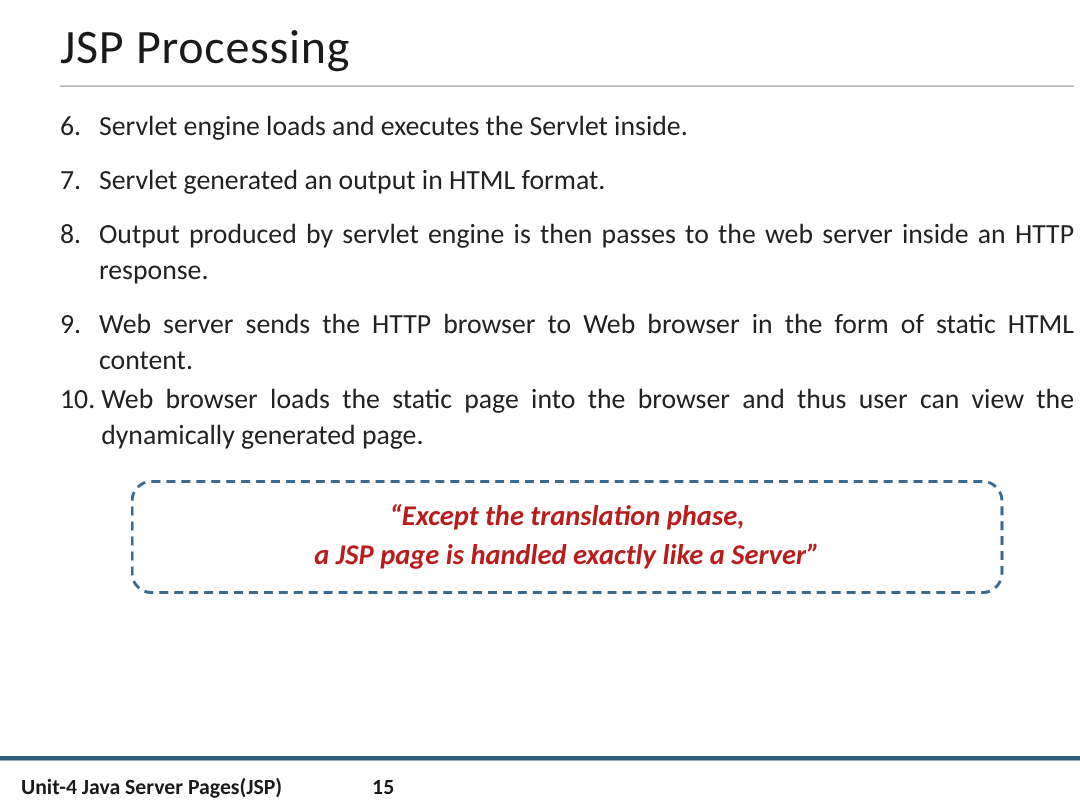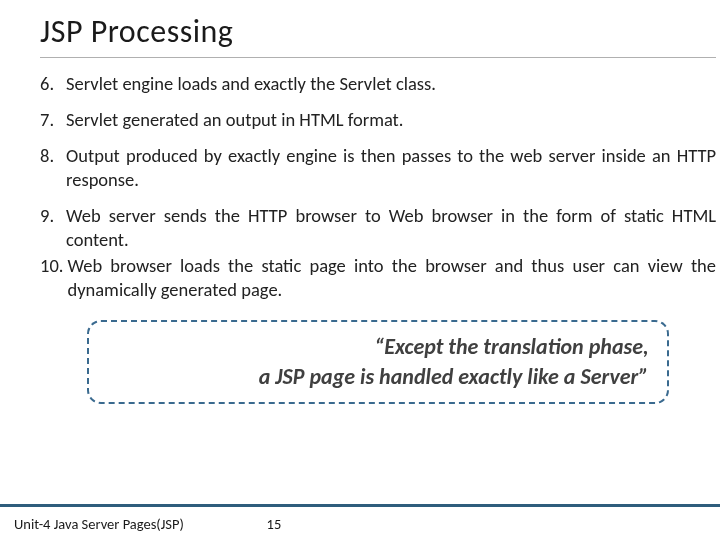--- a/index.html
+++ b/index.html
@@ -48,71 +48,70 @@
     flex: 1;
     text-align: justify;
   }
   .list-item.tight { margin-bottom: 2px; }
   .quote-box {
     margin: 18px auto 0 auto;
     width: 86%;
     border: 2px dashed #3a6a8f;
     border-radius: 14px;
     padding: 10px 18px;
-    text-align: right;
+    text-align: center;
     font-weight: 700;
     font-style: italic;
-    font-size: 22px;
+    font-size: 19px;
     line-height: 1.35;
-    color: #404040;
+    color: #b91c1c;
   }
   .footer {
     position: absolute;
     left: 0;
     bottom: 0;
     width: 100%;
     height: 36px;
     background: #fff;
     border-top: 3px solid #2f5d7c;
     display: flex;
     align-items: center;
     font-size: 14.5px;
-    font-weight: 400;
+    font-weight: 700;
     color: #1a1a1a;
     padding: 0 14px;
     margin-top: 40px;
   }
   .footer-left { flex: 0 0 auto; }
   .footer-center {
     flex: 0 0 auto;
     width: 60px;
-    text-align: center;
     margin-left: 60px;
     margin-right: 20px;
   }
   .footer-right { flex: 1; text-align: left; padding-left: 10px; }
 </style>
 </head>
 <body>
 
 <div class="slide">
   <div class="title">JSP Processing</div>
 
   <div class="content">
     <div class="list-item">
       <div class="num">6.</div>
-      <div class="txt">Servlet engine loads and exactly the Servlet class.</div>
+      <div class="txt">Servlet engine loads and executes the Servlet inside.</div>
     </div>
     <div class="list-item">
       <div class="num">7.</div>
       <div class="txt">Servlet generated an output in HTML format.</div>
     </div>
     <div class="list-item">
       <div class="num">8.</div>
-      <div class="txt">Output produced by exactly engine is then passes to the web server inside an HTTP response.</div>
+      <div class="txt">Output produced by servlet engine is then passes to the web server inside an HTTP response.</div>
     </div>
     <div class="list-item tight">
       <div class="num">9.</div>
       <div class="txt">Web server sends the HTTP browser to Web browser in the form of static HTML content.</div>
     </div>
     <div class="list-item">
       <div class="num">10.</div>
       <div class="txt">Web browser loads the static page into the browser and thus user can view the dynamically generated page.</div>
     </div>
 

